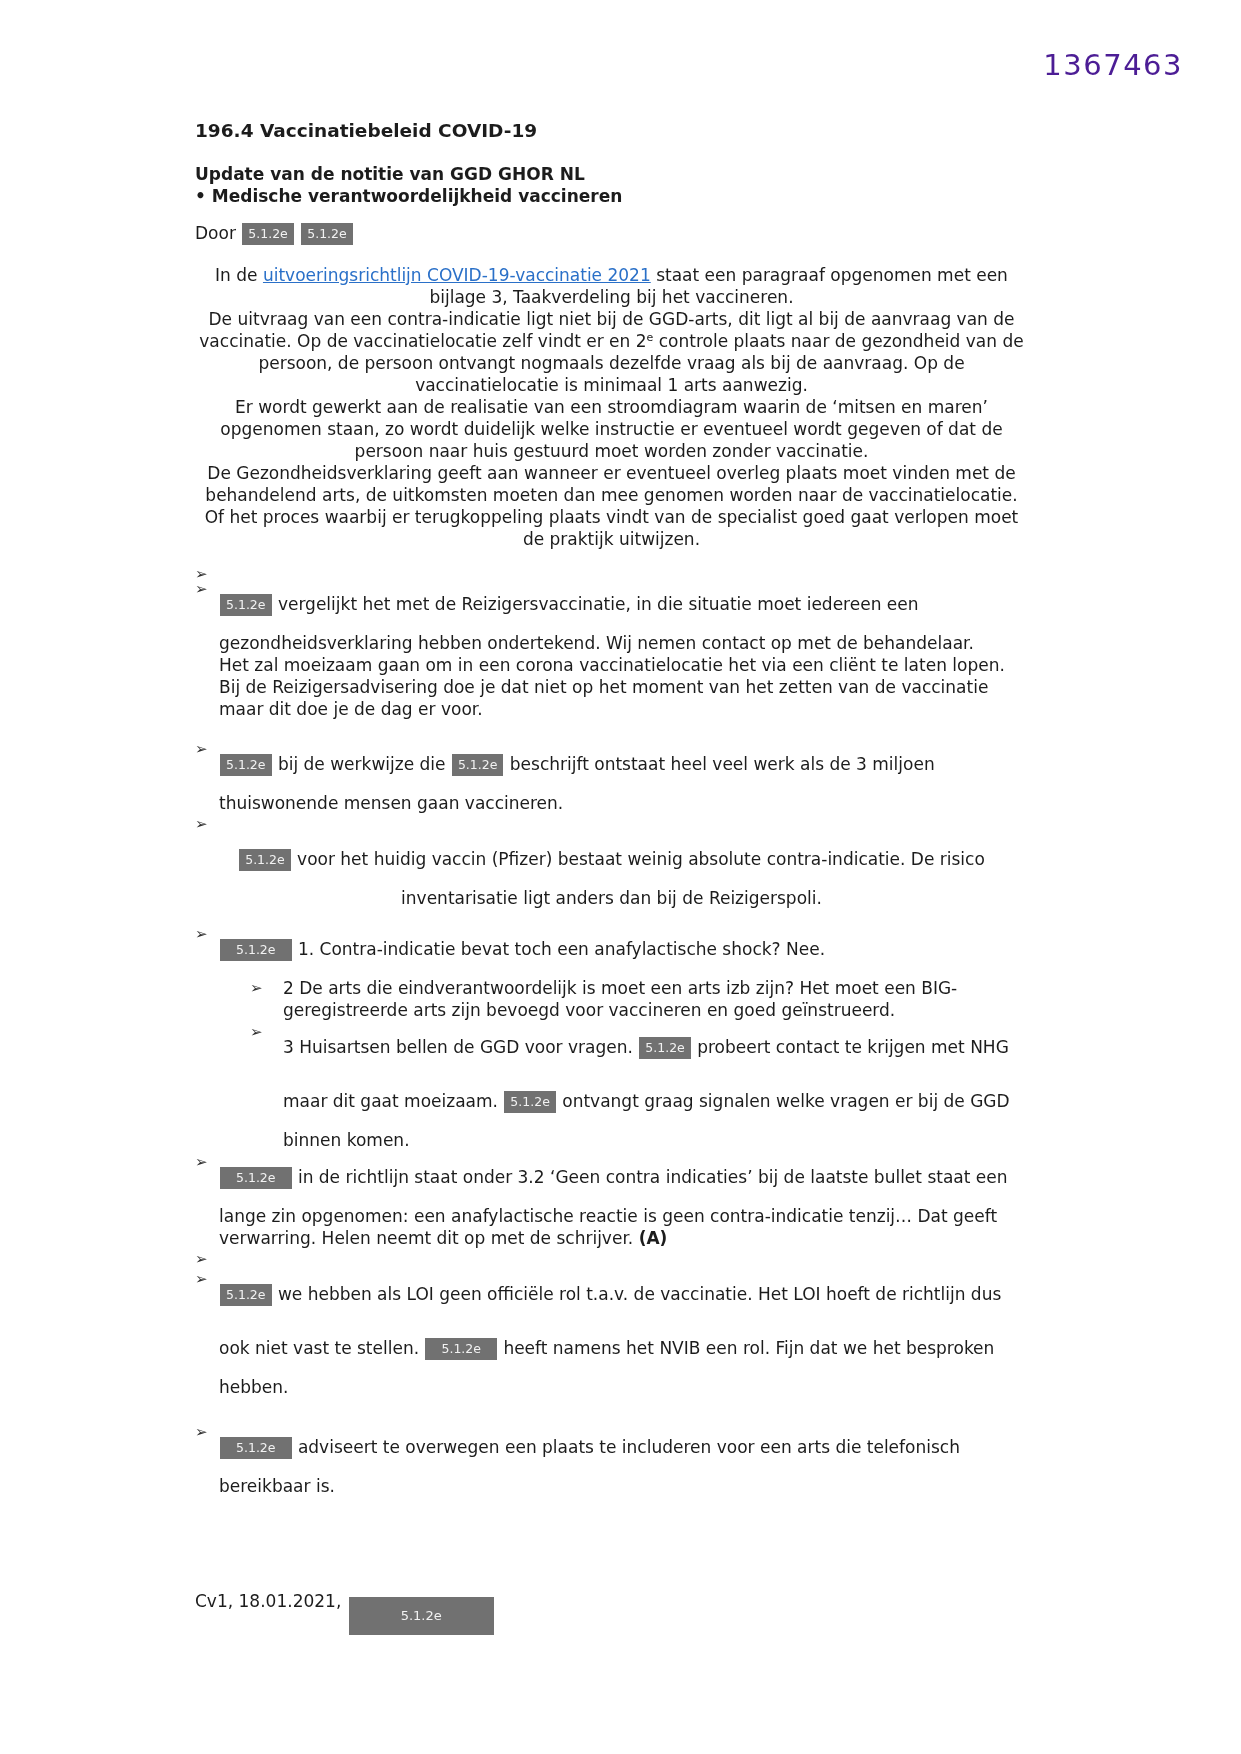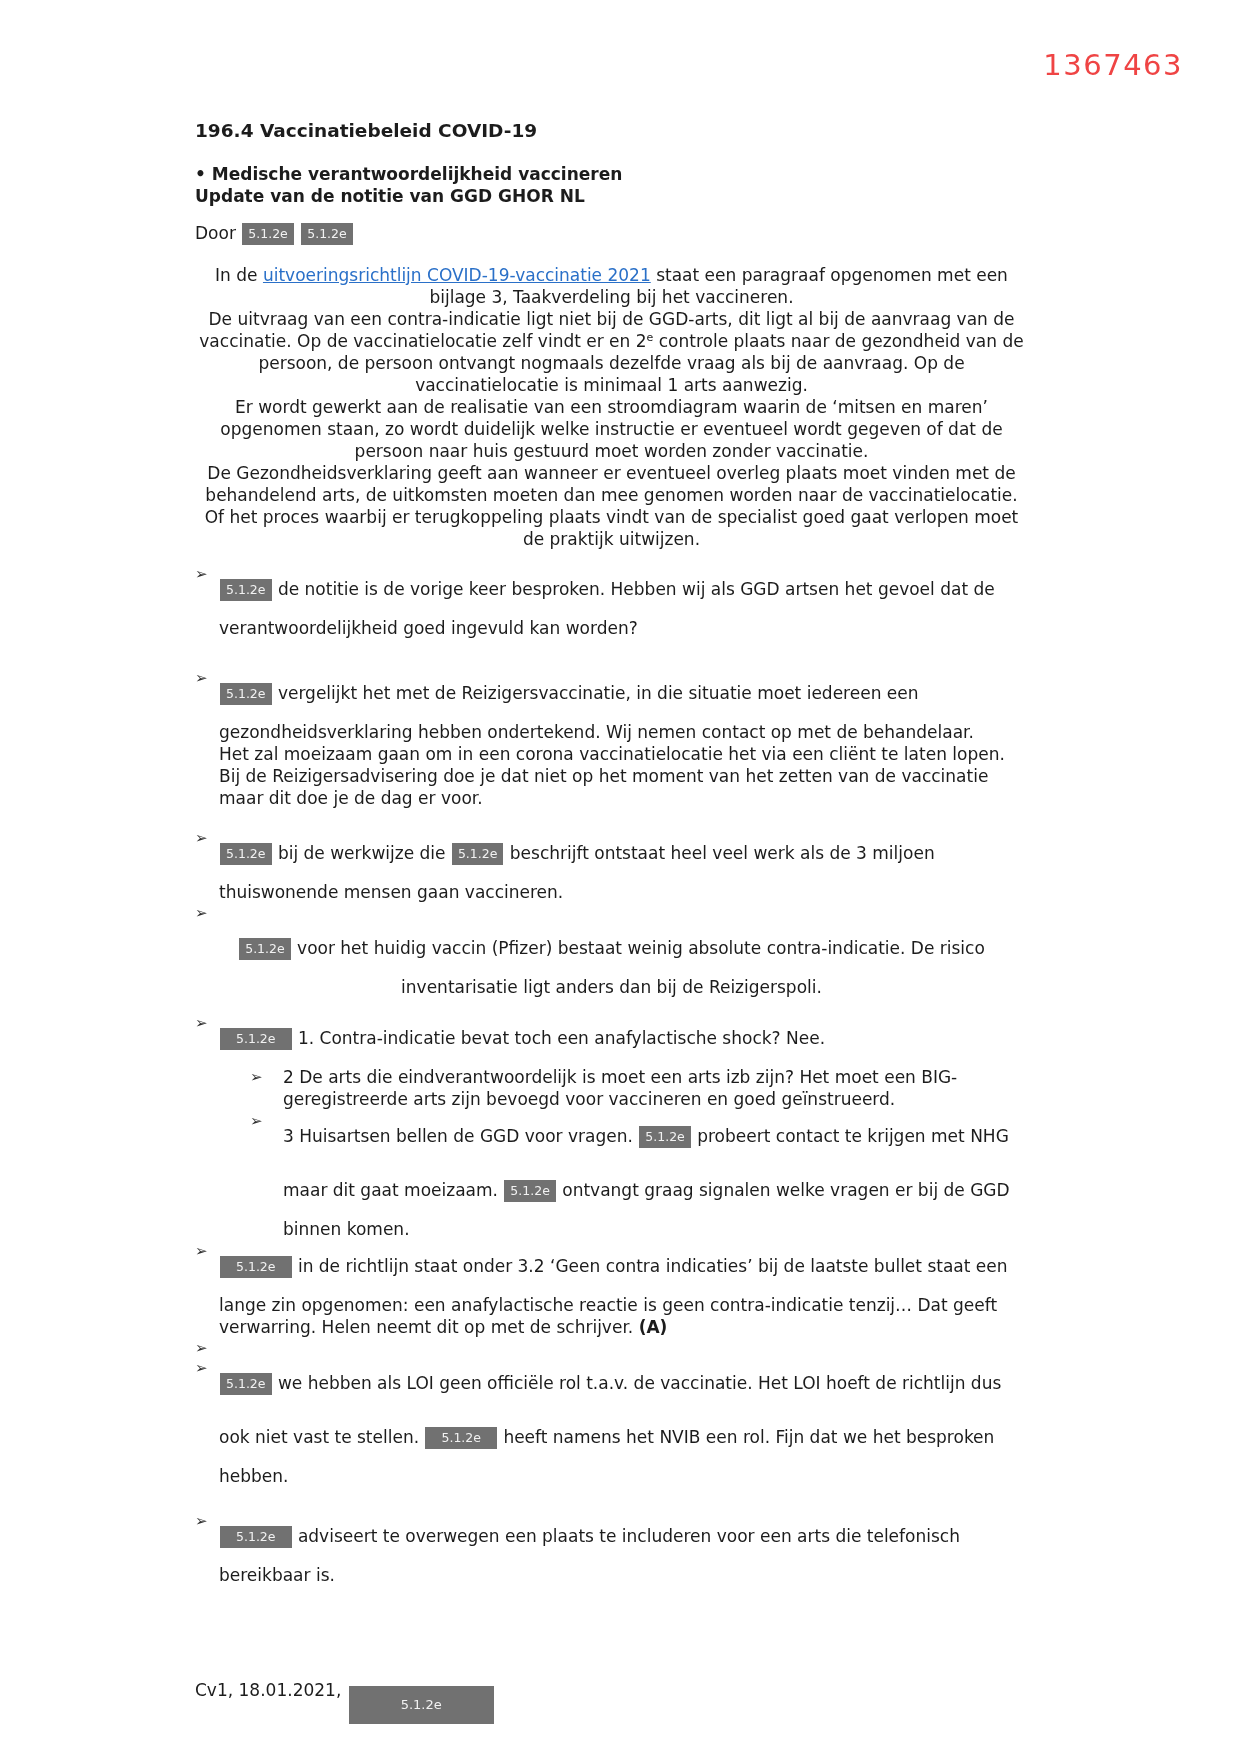--- a/index.html
+++ b/index.html
@@ -3,21 +3,21 @@
 <meta charset="utf-8">
 <style>
   html,body{margin:0;padding:0;}
   body{
     width:1241px;height:1754px;background:#ffffff;position:relative;
     font-family:"DejaVu Sans","Liberation Sans",sans-serif;
     color:#1c1c1c;overflow:hidden;
   }
   .page-number{
     position:absolute;top:48px;right:58px;
-    font-size:29px;letter-spacing:1.5px;color:#ef4444;
+    font-size:29px;letter-spacing:1.5px;color:#4c1d95;
   }
   .content{
     position:absolute;left:195px;top:0;width:833px;
     padding-top:119px;font-size:17px;line-height:22px;
   }
   .doc-title{font-size:18.5px;font-weight:bold;margin:0;line-height:24px;}
   .hgroup{margin-top:20px;font-weight:bold;}
   .hgroup div{line-height:22px;}
   .line{line-height:22px;}
   p{margin:0;text-align:center;}
@@ -47,36 +47,35 @@
 </head>
 <body>
 
 <div class="page-number">1367463</div>
 
 <div class="content">
 
   <h1 class="doc-title">196.4 Vaccinatiebeleid COVID-19</h1>
 
   <div class="hgroup">
+    <div>Update van de notitie van GGD GHOR NL</div>
     <div>• Medische verantwoordelijkheid vaccineren</div>
-    <div>Update van de notitie van GGD GHOR NL</div>
     <div class="line" style="font-weight:normal;"><span>Door </span><span class="redact">5.1.2e</span><span> </span><span class="redact">5.1.2e</span></div>
   </div>
 
   <div style="margin-top:3px;">
     <p><span>In de </span><a>uitvoeringsrichtlijn COVID-19-vaccinatie 2021</a><span> staat een paragraaf opgenomen met een bijlage 3, Taakverdeling bij het vaccineren.</span></p>
     <p><span>De uitvraag van een contra-indicatie ligt niet bij de GGD-arts, dit ligt al bij de aanvraag van de vaccinatie. Op de vaccinatielocatie zelf vindt er en 2</span><span class="sup">e</span><span> controle plaats naar de gezondheid van de persoon, de persoon ontvangt nogmaals dezelfde vraag als bij de aanvraag. Op de vaccinatielocatie is minimaal 1 arts aanwezig.</span></p>
     <p><span>Er wordt gewerkt aan de realisatie van een stroomdiagram waarin de ‘mitsen en maren’ opgenomen staan, zo wordt duidelijk welke instructie er eventueel wordt gegeven of dat de persoon naar huis gestuurd moet worden zonder vaccinatie.</span></p>
     <p><span>De Gezondheidsverklaring geeft aan wanneer er eventueel overleg plaats moet vinden met de behandelend arts, de uitkomsten moeten dan mee genomen worden naar de vaccinatielocatie.</span></p>
     <p><span>Of het proces waarbij er terugkoppeling plaats vindt van de specialist goed gaat verlopen moet de praktijk uitwijzen.</span></p>
   </div>
 
   <div class="bullet" style="margin-top:13px;">
     <span class="arrow">➢</span>
-    <span><span class="redact">5.1.2e</span><span> de notitie is de vorige keer besproken. Hebben wij als GGD artsen het gevoel dat de verantwoordelijkheid goed ingevuld kan worden?</span></span>
   </div>
 
   <div class="bullet" style="margin-top:28px;">
     <span class="arrow">➢</span>
     <span><span class="redact">5.1.2e</span><span> vergelijkt het met de Reizigersvaccinatie, in die situatie moet iedereen een gezondheidsverklaring hebben ondertekend. Wij nemen contact op met de behandelaar.</span><br><span>Het zal moeizaam gaan om in een corona vaccinatielocatie het via een cliënt te laten lopen. Bij de Reizigersadvisering doe je dat niet op het moment van het zetten van de vaccinatie maar dit doe je de dag er voor.</span></span>
   </div>
 
   <div class="bullet" style="margin-top:18px;">
     <span class="arrow">➢</span>
     <span><span class="redact">5.1.2e</span><span> bij de werkwijze die </span><span class="redact">5.1.2e</span><span> beschrijft ontstaat heel veel werk als de 3 miljoen thuiswonende mensen gaan vaccineren.</span></span>

